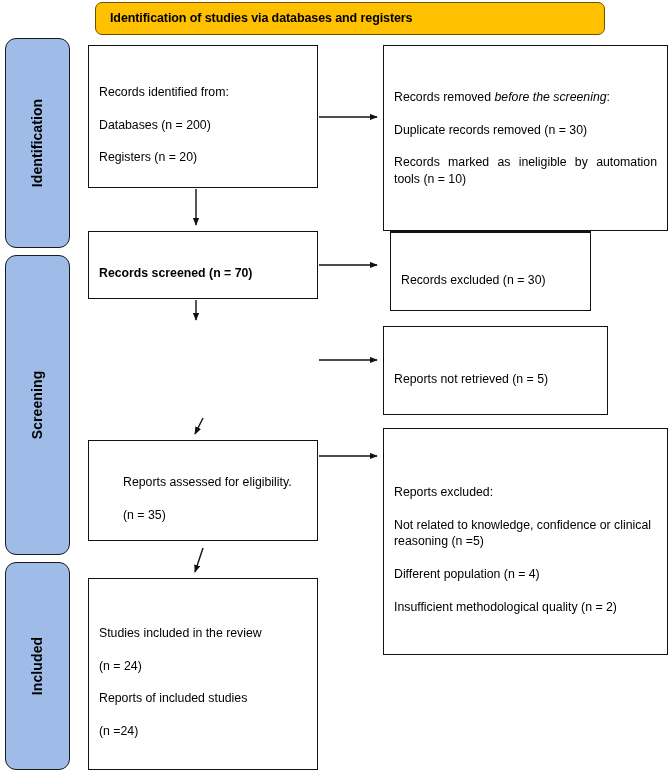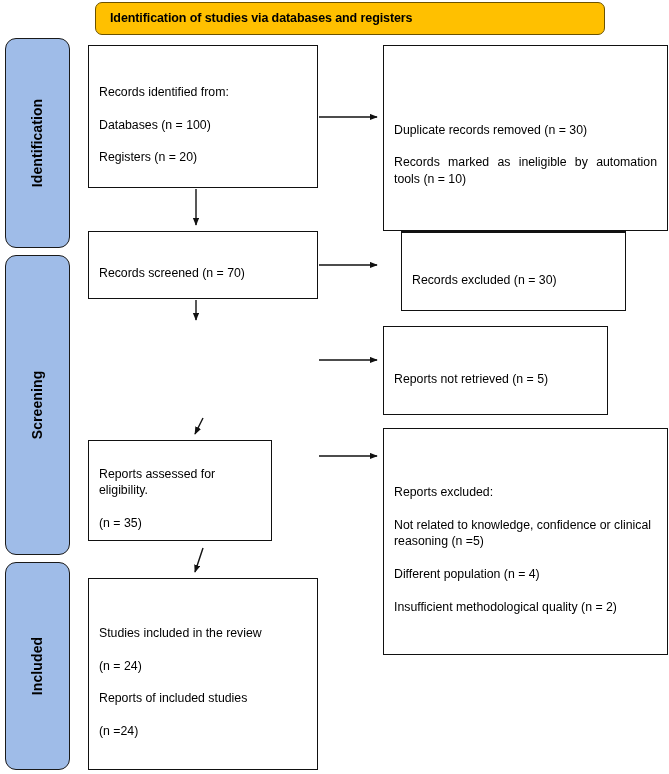--- a/index.html
+++ b/index.html
@@ -83,28 +83,28 @@
     line-height: 1.33;
     padding: 0 10px;
     width: 100%;
     box-sizing: border-box;
     white-space: pre-line;
   }
   .box.thick-top { border-top-width: 2.6px; }
 
   
   #box-identified  { left: 88px;  top: 45px;  width: 230px; height: 143px; }
-  #box-screened    { left: 88px;  top: 231px; width: 230px; height: 68px;  }
+  #box-screened    { left: 88px;  top: 231px; width: 230px; height: 68px; font-weight: bold;  }
   #box-sought      { left: 88px;  top: 326px; width: 230px; height: 90px;  }
-  #box-assessed    { left: 88px;  top: 440px; width: 184px; height: 101px; }
+  #box-assessed    { left: 88px;  top: 440px; width: 230px; height: 101px; padding-left: 24px; }
   #box-included    { left: 88px;  top: 578px; width: 230px; height: 192px; }
 
   
   #box-removed     { left: 383px; top: 45px;  width: 285px; height: 186px; }
-  #box-excluded-rec{ left: 401px; top: 231px; width: 225px; height: 80px;  }
+  #box-excluded-rec{ left: 390px; top: 231px; width: 201px; height: 80px;  }
   #box-notretrieved{ left: 383px; top: 326px; width: 225px; height: 89px;  }
   #box-excluded-rep{ left: 383px; top: 428px; width: 285px; height: 227px; }
 
   
   .just-line { text-align: justify; text-align-last: left; }
   .indent-line { padding-left: 26px; display: block; }
   em.ital { font-style: italic; }
 
   
   #connectors {
@@ -169,21 +169,21 @@
   <div class="stage" id="stage-screening" style="background: rgb(159, 188, 232);">
     <span class="stage-label">Screening</span>
   </div>
   <div class="stage" id="stage-included" style="background: rgb(159, 188, 232);">
     <span class="stage-label">Included</span>
   </div>
 
   <div class="box" id="box-identified">
     <div class="box-text">
       <span>Records identified from:</span><br>
-      <span>Databases (n = 100)</span><br>
+      <span>Databases (n = 200)</span><br>
       <span>Registers (n = 20)</span>
     </div>
   </div>
 
   <div class="box" id="box-screened">
     <div class="box-text">
       <span>Records screened (n = 70)</span>
     </div>
   </div>
 
@@ -199,21 +199,21 @@
     <div class="box-text">
       <span>Studies included in the review</span><br>
       <span>(n = 24)</span><br>
       <span>Reports of included studies</span><br>
       <span>(n =24)</span>
     </div>
   </div>
 
   <div class="box" id="box-removed">
     <div class="box-text">
-      <br>
+      <span><span>Records removed </span><em class="ital">before the screening</em><span>:</span></span><br>
       <span>Duplicate records removed (n = 30)</span><br>
       <span class="just-line" style="display:block">Records marked as ineligible by automation tools (n = 10)</span>
     </div>
   </div>
 
   <div class="box thick-top" id="box-excluded-rec">
     <div class="box-text">
       <span>Records excluded (n = 30)</span>
     </div>
   </div>

